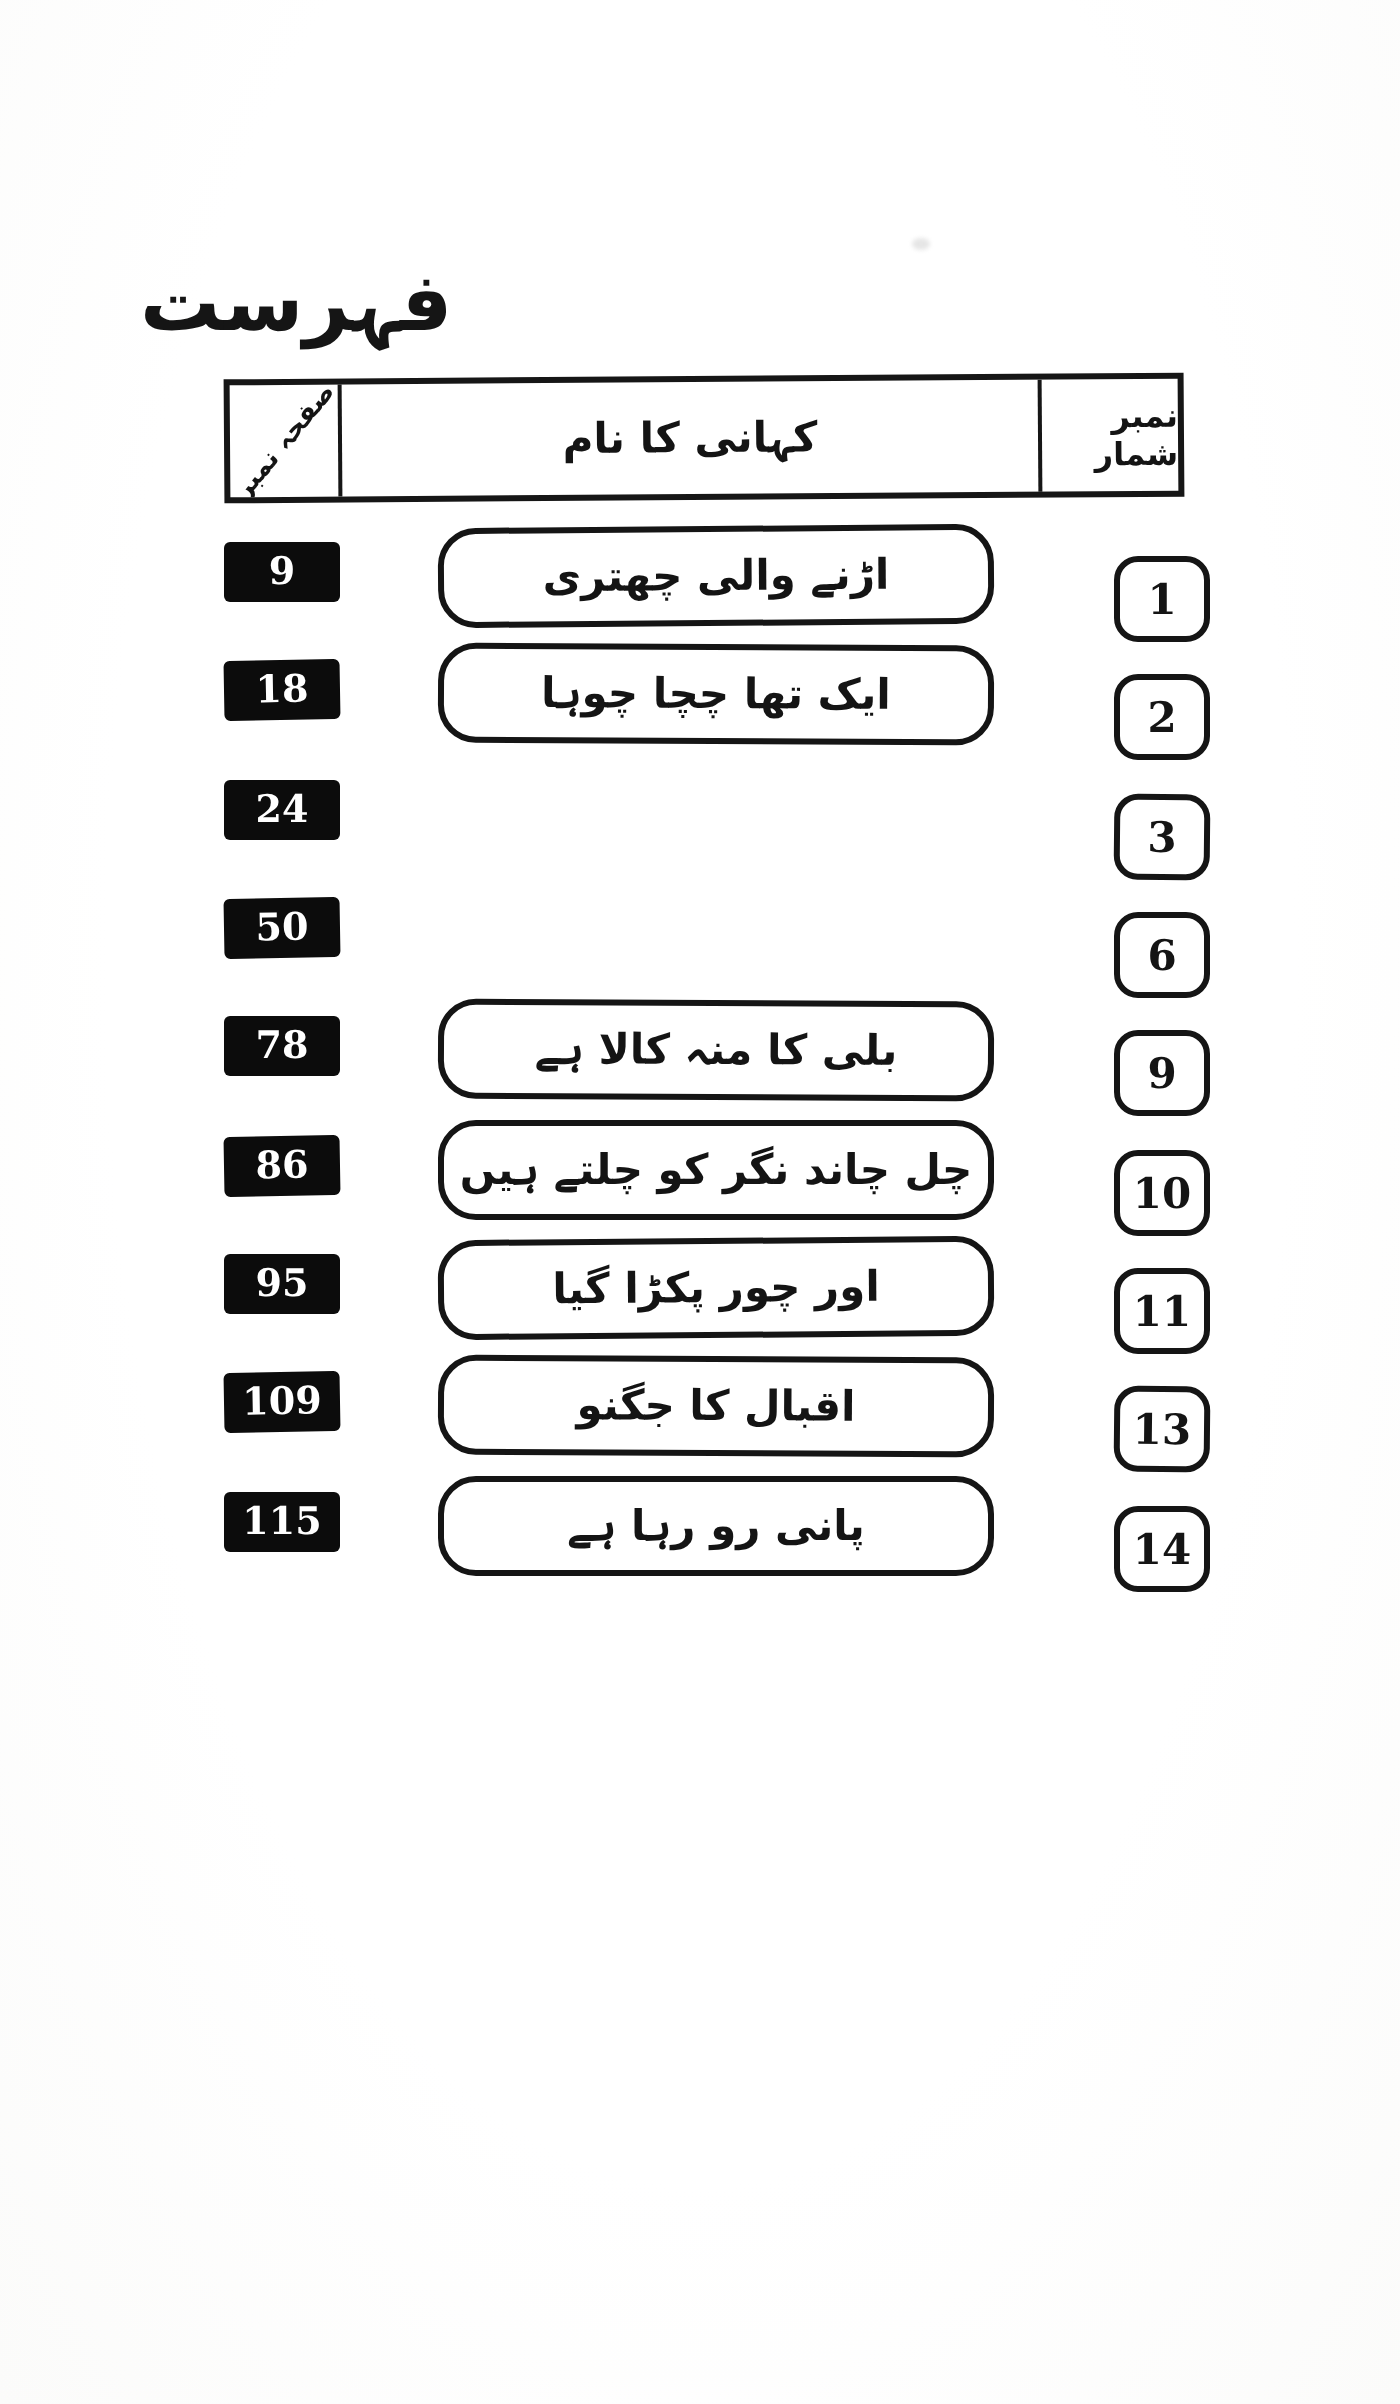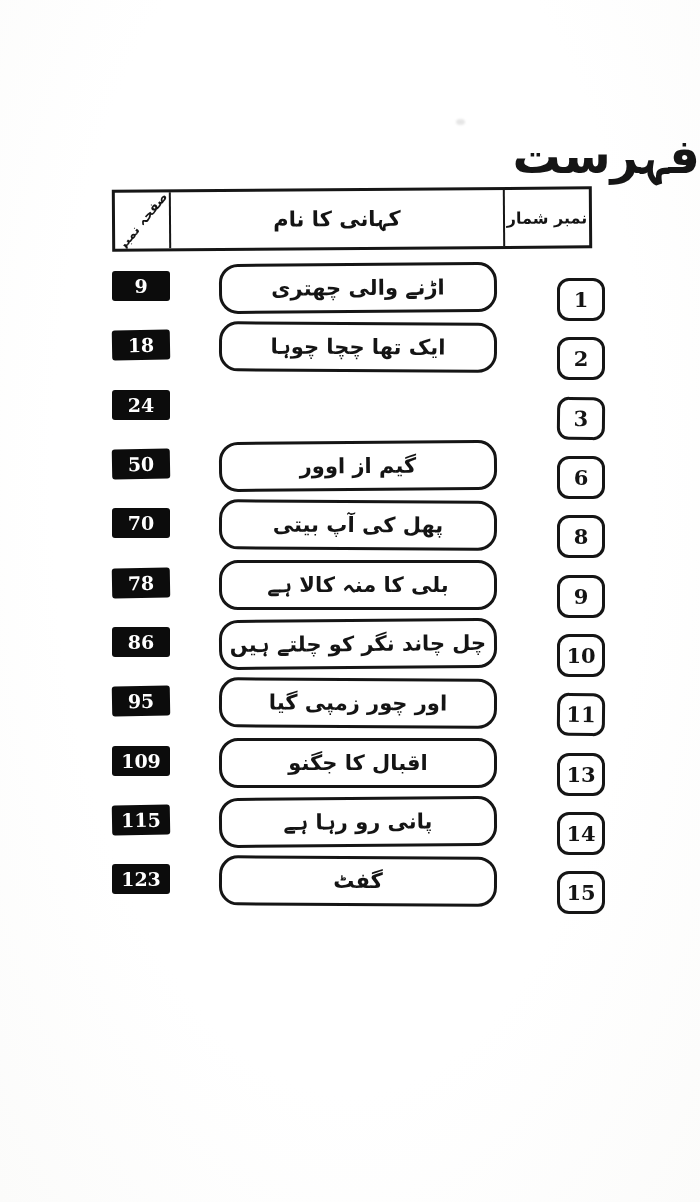--- a/index.html
+++ b/index.html
@@ -12,23 +12,23 @@
   .sheet {
     position: relative;
     width: 700px; height: 1202px;
     background: radial-gradient(ellipse at 50% 40%, #ffffff 60%, #fbfbfa 100%);
     color: #141414;
   }
   
   .title {
     position: absolute;
     left: 70px; top: 128px; width: 630px; height: 56px;
-    text-align: right;
+    text-align: left;
     direction: rtl;
-    font-size: 48px;
+    font-size: 40px;
     font-weight: bold;
     letter-spacing: 1px;
     color: #151515;
   }
   
   .header {
     position: absolute;
     left: 112px; top: 188px;
     width: 480px; height: 62px;
     border: 3px solid #161616;
@@ -40,21 +40,21 @@
   }
   .hcell {
     display: flex; align-items: center; justify-content: center;
     box-sizing: border-box;
     font-weight: bold;
     direction: rtl;
     overflow: hidden;
   }
   .hcell.hpage   { width: 56px; border-right: 2px solid #161616; }
   .hcell.hname   { flex: 1; font-size: 21px; }
-  .hcell.hserial { width: 86px; border-left: 2px solid #161616; font-size: 16px; }
+  .hcell.hserial { width: 70px; border-left: 2px solid #161616; font-size: 16px; }
   .hpage .rot {
     display: inline-block;
     transform: rotate(-50deg);
     font-size: 13px;
     white-space: nowrap;
   }
   
   .rows {
     position: absolute;
     left: 0; top: 263px; width: 700px;
@@ -151,55 +151,45 @@
 
   <div class="row">
     <div class="pagebox">24</div>
     <div class="serialbox">3</div>
   </div>
 
 
 
   <div class="row">
     <div class="pagebox">50</div>
-    <div class="pill">
-      <span class="story" dir="rtl">گیم از اوور</span>
-    </div>
     <div class="serialbox">6</div>
   </div>
 
 
-  <div class="row">
-    <div class="pagebox">70</div>
-    <div class="pill">
-      <span class="story" dir="rtl">پھل کی آپ بیتی</span>
-    </div>
-    <div class="serialbox">8</div>
-  </div>
 
   <div class="row">
     <div class="pagebox">78</div>
     <div class="pill">
       <span class="story" dir="rtl">بلی کا منہ کالا ہے</span>
     </div>
     <div class="serialbox">9</div>
   </div>
 
   <div class="row">
     <div class="pagebox">86</div>
     <div class="pill">
       <span class="story" dir="rtl">چل چاند نگر کو چلتے ہیں</span>
     </div>
     <div class="serialbox">10</div>
   </div>
 
   <div class="row">
     <div class="pagebox">95</div>
     <div class="pill">
-      <span class="story" dir="rtl">اور چور زمپی گیا</span>
+      <span class="story" dir="rtl">اور چور پکڑا گیا</span>
     </div>
     <div class="serialbox">11</div>
   </div>
 
 
   <div class="row">
     <div class="pagebox">109</div>
     <div class="pill">
       <span class="story" dir="rtl">اقبال کا جگنو</span>
     </div>
@@ -207,24 +197,17 @@
   </div>
 
   <div class="row">
     <div class="pagebox">115</div>
     <div class="pill">
       <span class="story" dir="rtl">پانی رو رہا ہے</span>
     </div>
     <div class="serialbox">14</div>
   </div>
 
-  <div class="row">
-    <div class="pagebox">123</div>
-    <div class="pill">
-      <span class="story" dir="rtl">گفٹ</span>
-    </div>
-    <div class="serialbox">15</div>
-  </div>
 </div>
 
   <div class="speck"></div>
 
 </div>
 
 </body></html>

